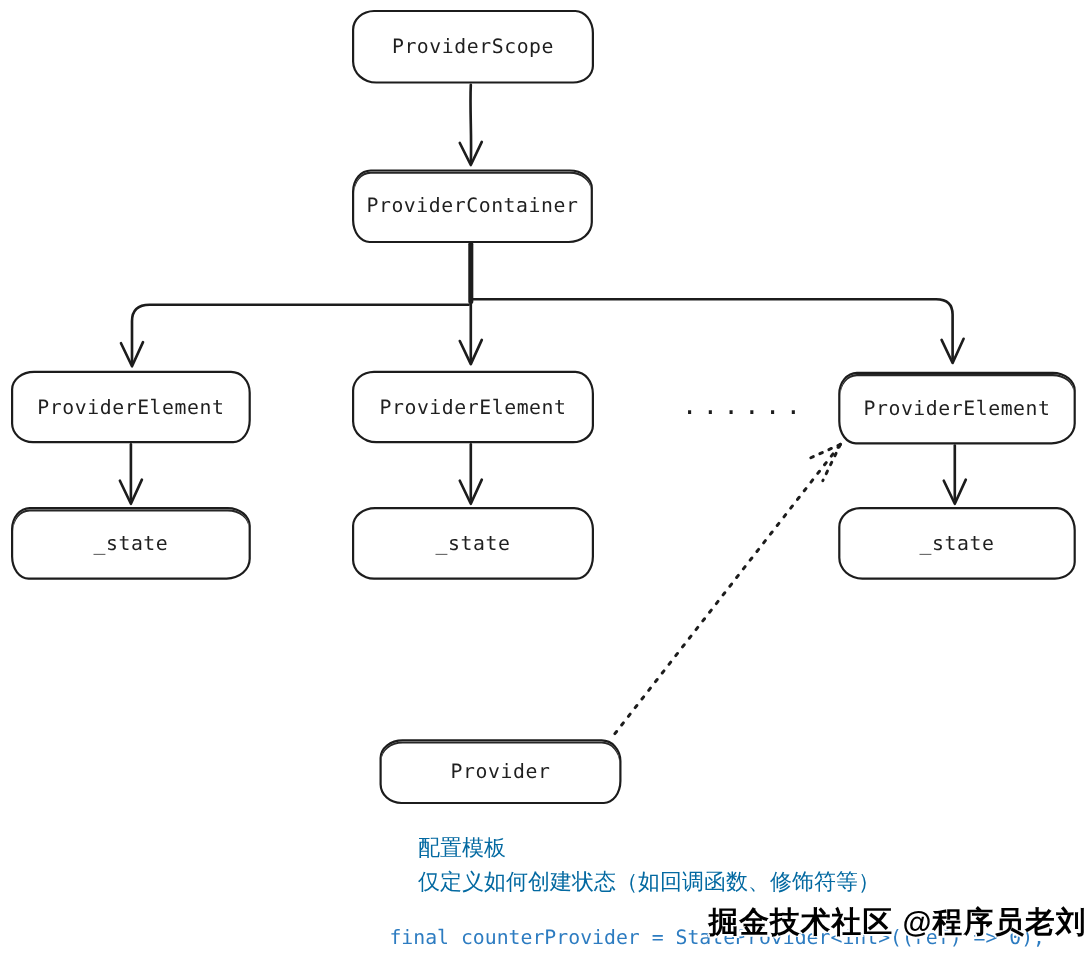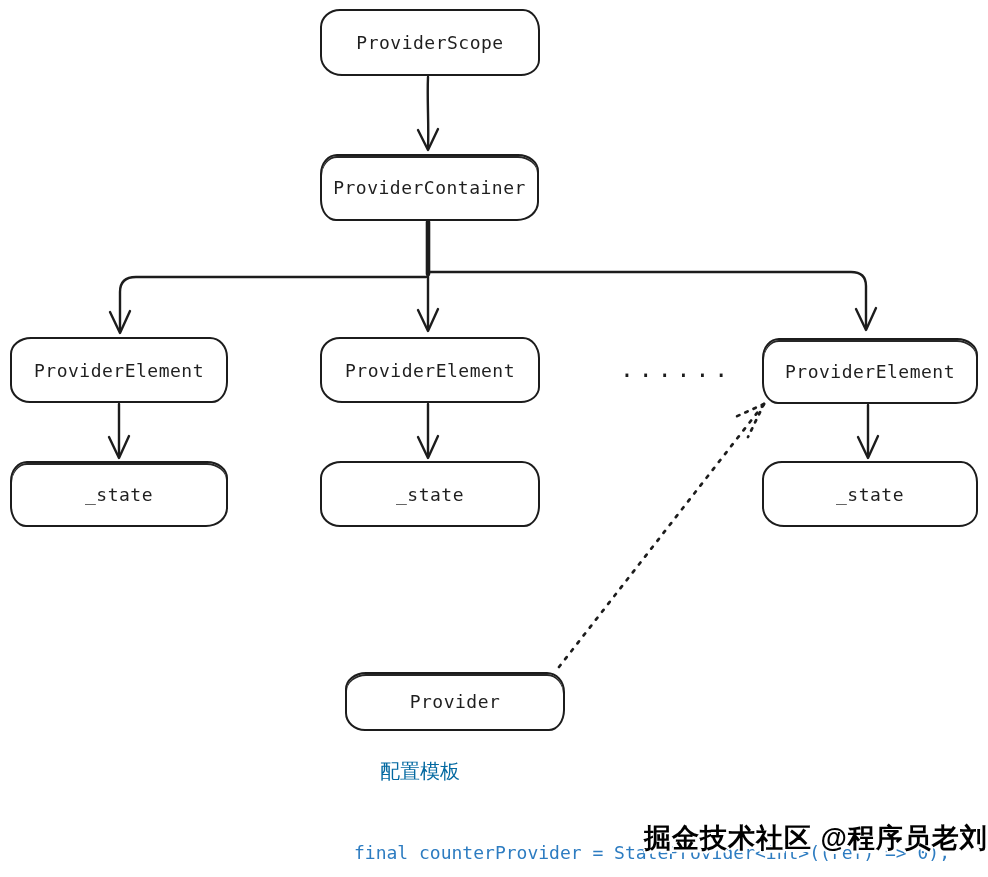--- a/index.html
+++ b/index.html
@@ -160,19 +160,20 @@
   </div>
 
   <div class="node rad-c top-double" id="node-provider">
     <span>Provider</span>
   </div>
 
   <div id="ellipsis">......</div>
 
   <div id="caption">
     <div>配置模板</div>
+    <div>仅定义如何创建状态（如回调函数、修饰符等）</div>
   </div>
 
   <div id="code-snippet">final counterProvider = StateProvider&lt;int&gt;((ref) =&gt; 0);</div>
 
   <div id="watermark">掘金技术社区 @程序员老刘</div>
 
 </div>
 
 </body></html>

